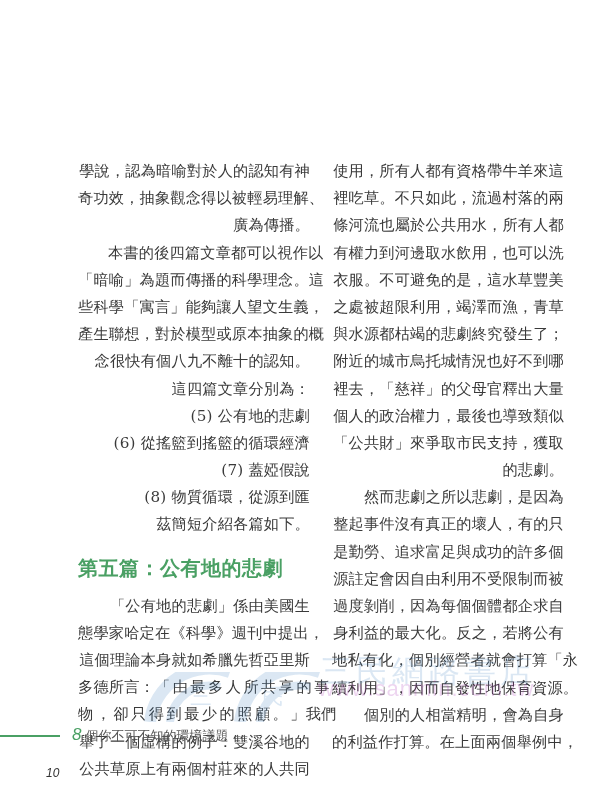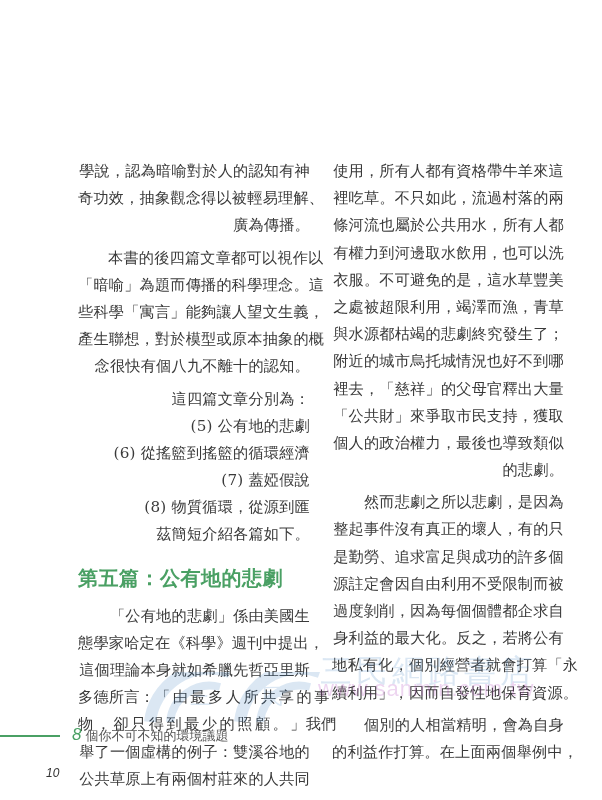--- a/index.html
+++ b/index.html
@@ -4,21 +4,21 @@
 <style>
   html, body { margin: 0; padding: 0; background: #ffffff; }
   body { width: 602px; height: 800px; position: relative; overflow: hidden;
          font-family: "DejaVu Serif", "Liberation Serif", serif; color: #3a3a3a; }
   .col { position: absolute; top: 158px; width: 232px; font-size: 15.2px; line-height: 27.2px; }
   .col-left { left: 78px; }
   .col-right { left: 332px; }
   .line { white-space: nowrap; height: 27.2px; letter-spacing: 0.2px; text-align: right; }
   .indent { padding-left: 30px; }
   .indent-list { padding-left: 30px; }
-  .para-gap { margin-top: 5px; }
+  .para-gap { }
   .heading { color: #4aa064; font-weight: bold; font-size: 20px; height: 42px; line-height: 42px;
              margin-top: 8px; margin-bottom: 4px; letter-spacing: 0.5px; }
   .emph { letter-spacing: 2.5px; }
   .footer-rule { position: absolute; left: 0; top: 735px; width: 60px; height: 2px; background: #4aa064; }
   .page-num { position: absolute; left: 46px; top: 718px; font-size: 12px; font-style: italic;
               font-family: "Liberation Sans", sans-serif; color: #333; margin-top: 48px; }
   .book-title { position: absolute; left: 72px; top: 725px; font-family: "Liberation Sans", sans-serif;
                 font-size: 13px; color: #555; }
   .book-title .num { color: #4aa064; font-style: italic; font-size: 17px; margin-right: 4px; }
   .watermark { position: absolute; left: 140px; top: 672px; width: 440px; height: 50px; opacity: 0.18; pointer-events: none; }
@@ -70,22 +70,22 @@
   <div>
     <div class="line">使用，所有人都有資格帶牛羊來這</div>
     <div class="line">裡吃草。不只如此，流過村落的兩</div>
     <div class="line">條河流也屬於公共用水，所有人都</div>
     <div class="line">有權力到河邊取水飲用，也可以洗</div>
     <div class="line">衣服。不可避免的是，這水草豐美</div>
     <div class="line">之處被超限利用，竭澤而漁，青草</div>
     <div class="line">與水源都枯竭的悲劇終究發生了；</div>
     <div class="line">附近的城市烏托城情況也好不到哪</div>
     <div class="line">裡去，「慈祥」的父母官釋出大量</div>
+    <div class="line">個人的政治權力，最後也導致類似</div>
     <div class="line">「公共財」來爭取市民支持，獲取</div>
-    <div class="line">個人的政治權力，最後也導致類似</div>
     <div class="line">的悲劇。</div>
   </div>
   <div class="para-gap">
     <div class="line indent">然而悲劇之所以悲劇，是因為</div>
     <div class="line">整起事件沒有真正的壞人，有的只</div>
     <div class="line">是勤勞、追求富足與成功的許多個</div>
     <div class="line">源註定會因自由利用不受限制而被</div>
     <div class="line">過度剝削，因為每個個體都企求自</div>
     <div class="line">身利益的最大化。反之，若將公有</div>
     <div class="line">地私有化，個別經營者就會打算「永</div>

